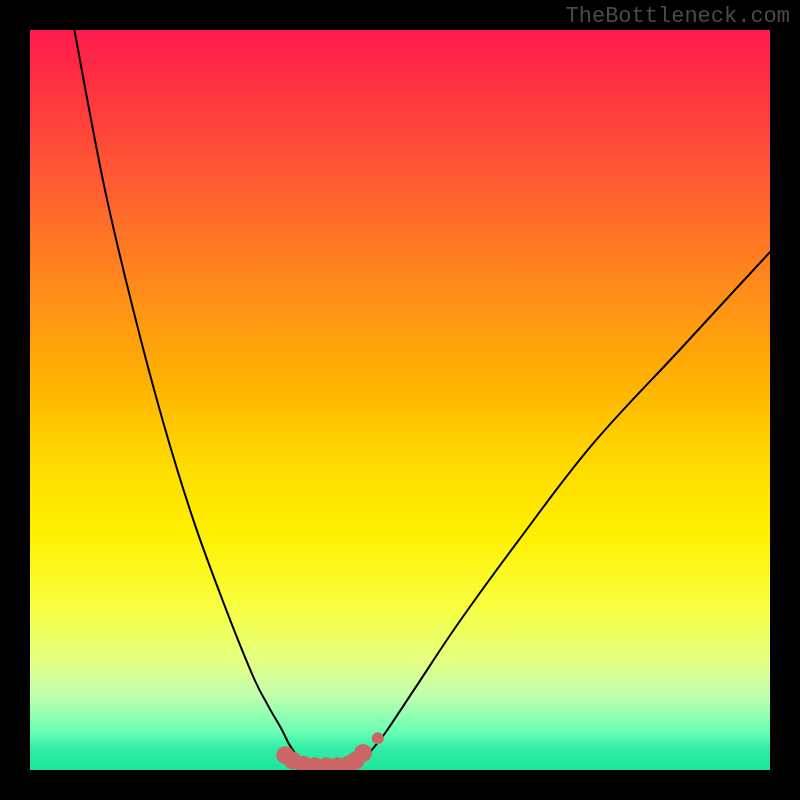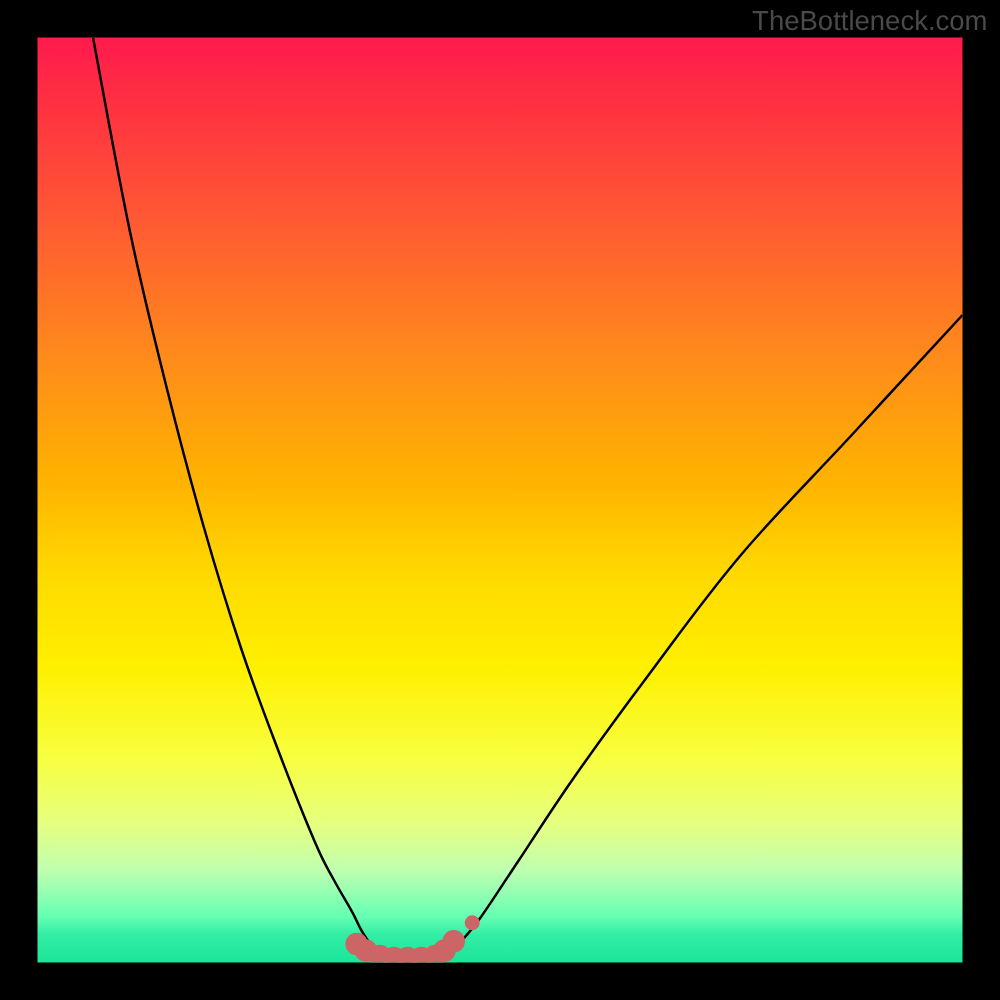--- a/index.html
+++ b/index.html
@@ -13,20 +13,21 @@
     overflow: hidden;
   }
   .watermark {
     position: absolute;
     top: 4px;
     right: 10px;
     color: #4a4a4a;
     font-size: 22px;
     font-weight: 500;
     z-index: 10;
+    font-family: Liberation Mono, monospace;
   }
   .frame {
     position: absolute;
     top: 30px;
     left: 30px;
     width: 740px;
     height: 740px;
     background: linear-gradient(to bottom,
       #ff1a4d 0%,
       #ff3340 8%,

